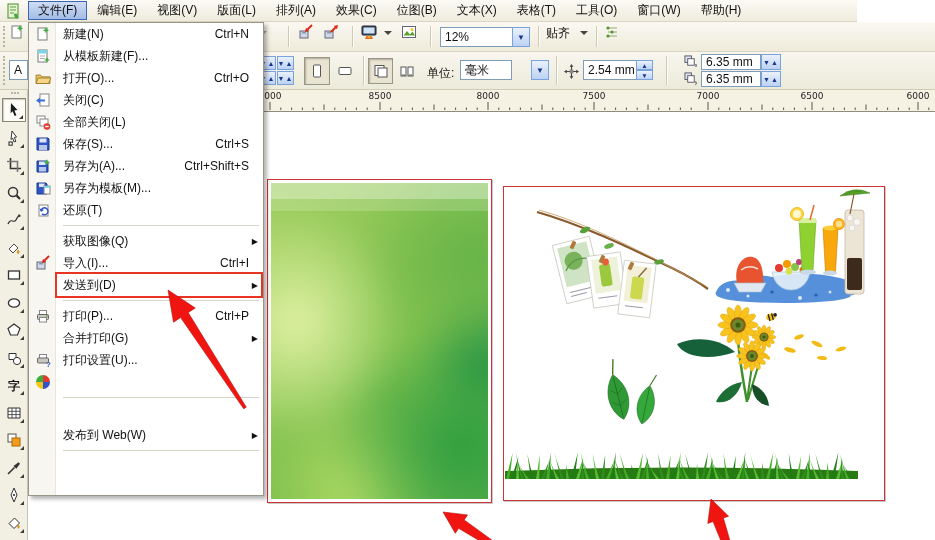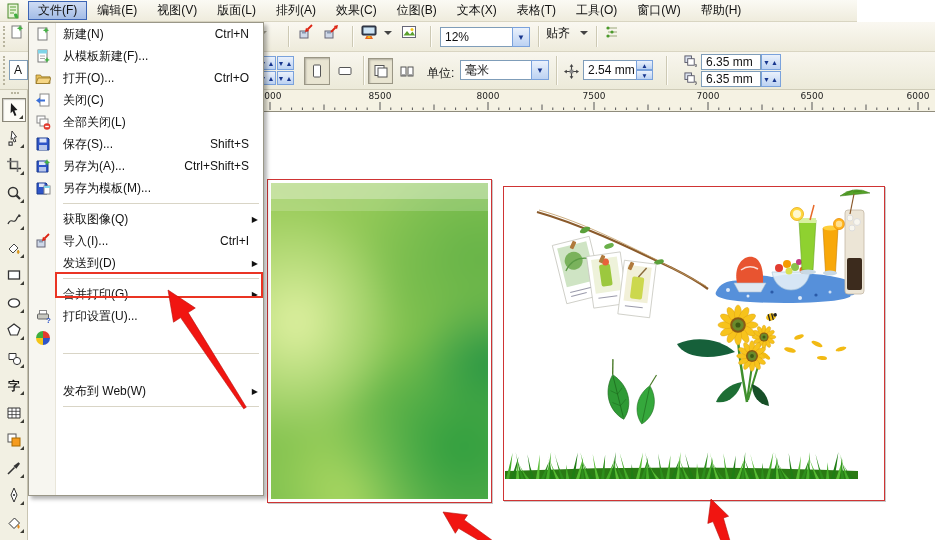--- a/index.html
+++ b/index.html
@@ -189,21 +189,21 @@
       </svg>
     </div>
   <div class="pbtn" style="left:395px;top:6px;width:23px;height:26px">
       <svg viewBox="0 0 16 16" width="16" height="16">
         <rect x="2" y="4" width="5" height="9" fill="#fff" stroke="#555"></rect>
         <rect x="9" y="4" width="5" height="9" fill="#fff" stroke="#555"></rect>
         <path d="M3 12 h3 M10 12 h3" stroke="#555"></path>
       </svg>
     </div>
   <div class="lbl" style="left:427px;top:13px">单位:</div>
-  <div class="field" style="left:460px;top:8px;width:72px;height:20px">
+  <div class="field" style="left:460px;top:8px;width:52px;height:20px">
       <span>毫米</span>
     </div>
   <div class="cbtn" style="left:531px;top:8px;width:18px;height:20px">▼</div>
   <div class="vsep" style="left:556px"></div>
   <div class="pbtn" style="left:562px;top:10px;width:18px;height:18px">
       <svg viewBox="0 0 16 16" width="15" height="15">
         <path d="M8 2 v12 M2 8 h12" stroke="#444" stroke-width="1.2"></path>
         <path d="M8 0 l2 3 h-4z M8 16 l2-3 h-4z M0 8 l3-2 v4z M16 8 l-3-2 v4z" fill="#444"></path>
         <rect x="6" y="6" width="4" height="4" fill="#888"></rect>
       </svg>
@@ -478,21 +478,21 @@
       </div>
       <div class="mrow">
         <span class="mi">
           <svg viewBox="0 0 16 16" width="16" height="16">
             <path d="M2 2 h11 l1 1 v11 H2 z" fill="#2f55c8" stroke="#1a3a8c"></path>
             <rect x="4.5" y="2.5" width="7" height="4" fill="#dfe6f8"></rect>
             <rect x="4" y="9" width="8" height="5" fill="#b8c6ea"></rect>
           </svg>
         </span>
         <span class="mlabel">保存(S)...</span>
-        <span class="msc">Shift+S</span>
+        <span class="msc">Ctrl+S</span>
       </div>
       <div class="mrow">
         <span class="mi">
           <svg viewBox="0 0 16 16" width="16" height="16">
             <path d="M2 3 h10 l1 1 v10 H2 z" fill="#2f55c8" stroke="#1a3a8c"></path>
             <rect x="4" y="3.5" width="6.5" height="3.5" fill="#dfe6f8"></rect>
             <rect x="4" y="9" width="7" height="4.5" fill="#b8c6ea"></rect>
             <path d="M12 1 l1 2.2 2.2 1 -2.2 1 -1 2.2 -1 -2.2 -2.2 -1 2.2 -1z" fill="#44b044"></path>
           </svg>
         </span>
@@ -503,20 +503,30 @@
         <span class="mi">
           <svg viewBox="0 0 16 16" width="16" height="16">
             <path d="M2 3 h9 l1 1 v10 H2 z" fill="#2f55c8" stroke="#1a3a8c"></path>
             <rect x="4" y="3.5" width="5.5" height="3.5" fill="#dfe6f8"></rect>
             <rect x="9" y="6" width="6" height="8" fill="#fff" stroke="#888"></rect>
             <rect x="9" y="6" width="6" height="2" fill="#7fd4e8"></rect>
           </svg>
         </span>
         <span class="mlabel">另存为模板(M)...</span>
       </div>
+      <div class="mrow">
+        <span class="mi">
+          <svg viewBox="0 0 16 16" width="16" height="16">
+            <rect x="4" y="3" width="9" height="11" fill="#fff" stroke="#888"></rect>
+            <path d="M6 9 a3.5 3.5 0 1 1 1 2.8" stroke="#2f55c8" fill="none" stroke-width="1.4"></path>
+            <path d="M4.5 6.5 l1.6 3.4 3 -2.2 z" fill="#2f55c8"></path>
+          </svg>
+        </span>
+        <span class="mlabel">还原(T)</span>
+      </div>
       <div class="msep">
         <div></div>
       </div>
       <div class="mrow">
         <span class="mi"></span>
         <span class="mlabel">获取图像(Q)</span>
         <span class="sub">▶</span>
       </div>
       <div class="mrow">
         <span class="mi">
@@ -530,20 +540,32 @@
         <span class="mlabel">导入(I)...</span>
         <span class="msc">Ctrl+I</span>
       </div>
       <div class="mrow">
         <span class="mi"></span>
         <span class="mlabel">发送到(D)</span>
         <span class="sub">▶</span>
       </div>
       <div class="msep">
         <div></div>
+      </div>
+      <div class="mrow">
+        <span class="mi">
+          <svg viewBox="0 0 16 16" width="16" height="16">
+            <rect x="4.5" y="2.5" width="7" height="4.5" fill="#fff" stroke="#888"></rect>
+            <rect x="2.5" y="6.5" width="11" height="5" rx="1" fill="#c8c8c0" stroke="#666"></rect>
+            <rect x="4.5" y="9.5" width="7" height="4.5" fill="#fff" stroke="#888"></rect>
+            <circle cx="12" cy="8" r="0.8" fill="#3a8a3a"></circle>
+          </svg>
+        </span>
+        <span class="mlabel">打印(P)...</span>
+        <span class="msc">Ctrl+P</span>
       </div>
       <div class="mrow">
         <span class="mi"></span>
         <span class="mlabel">合并打印(G)</span>
         <span class="sub">▶</span>
       </div>
       <div class="mrow">
         <span class="mi">
           <svg viewBox="0 0 16 16" width="16" height="16">
             <rect x="4.5" y="2.5" width="7" height="4" fill="#fff" stroke="#888"></rect>

